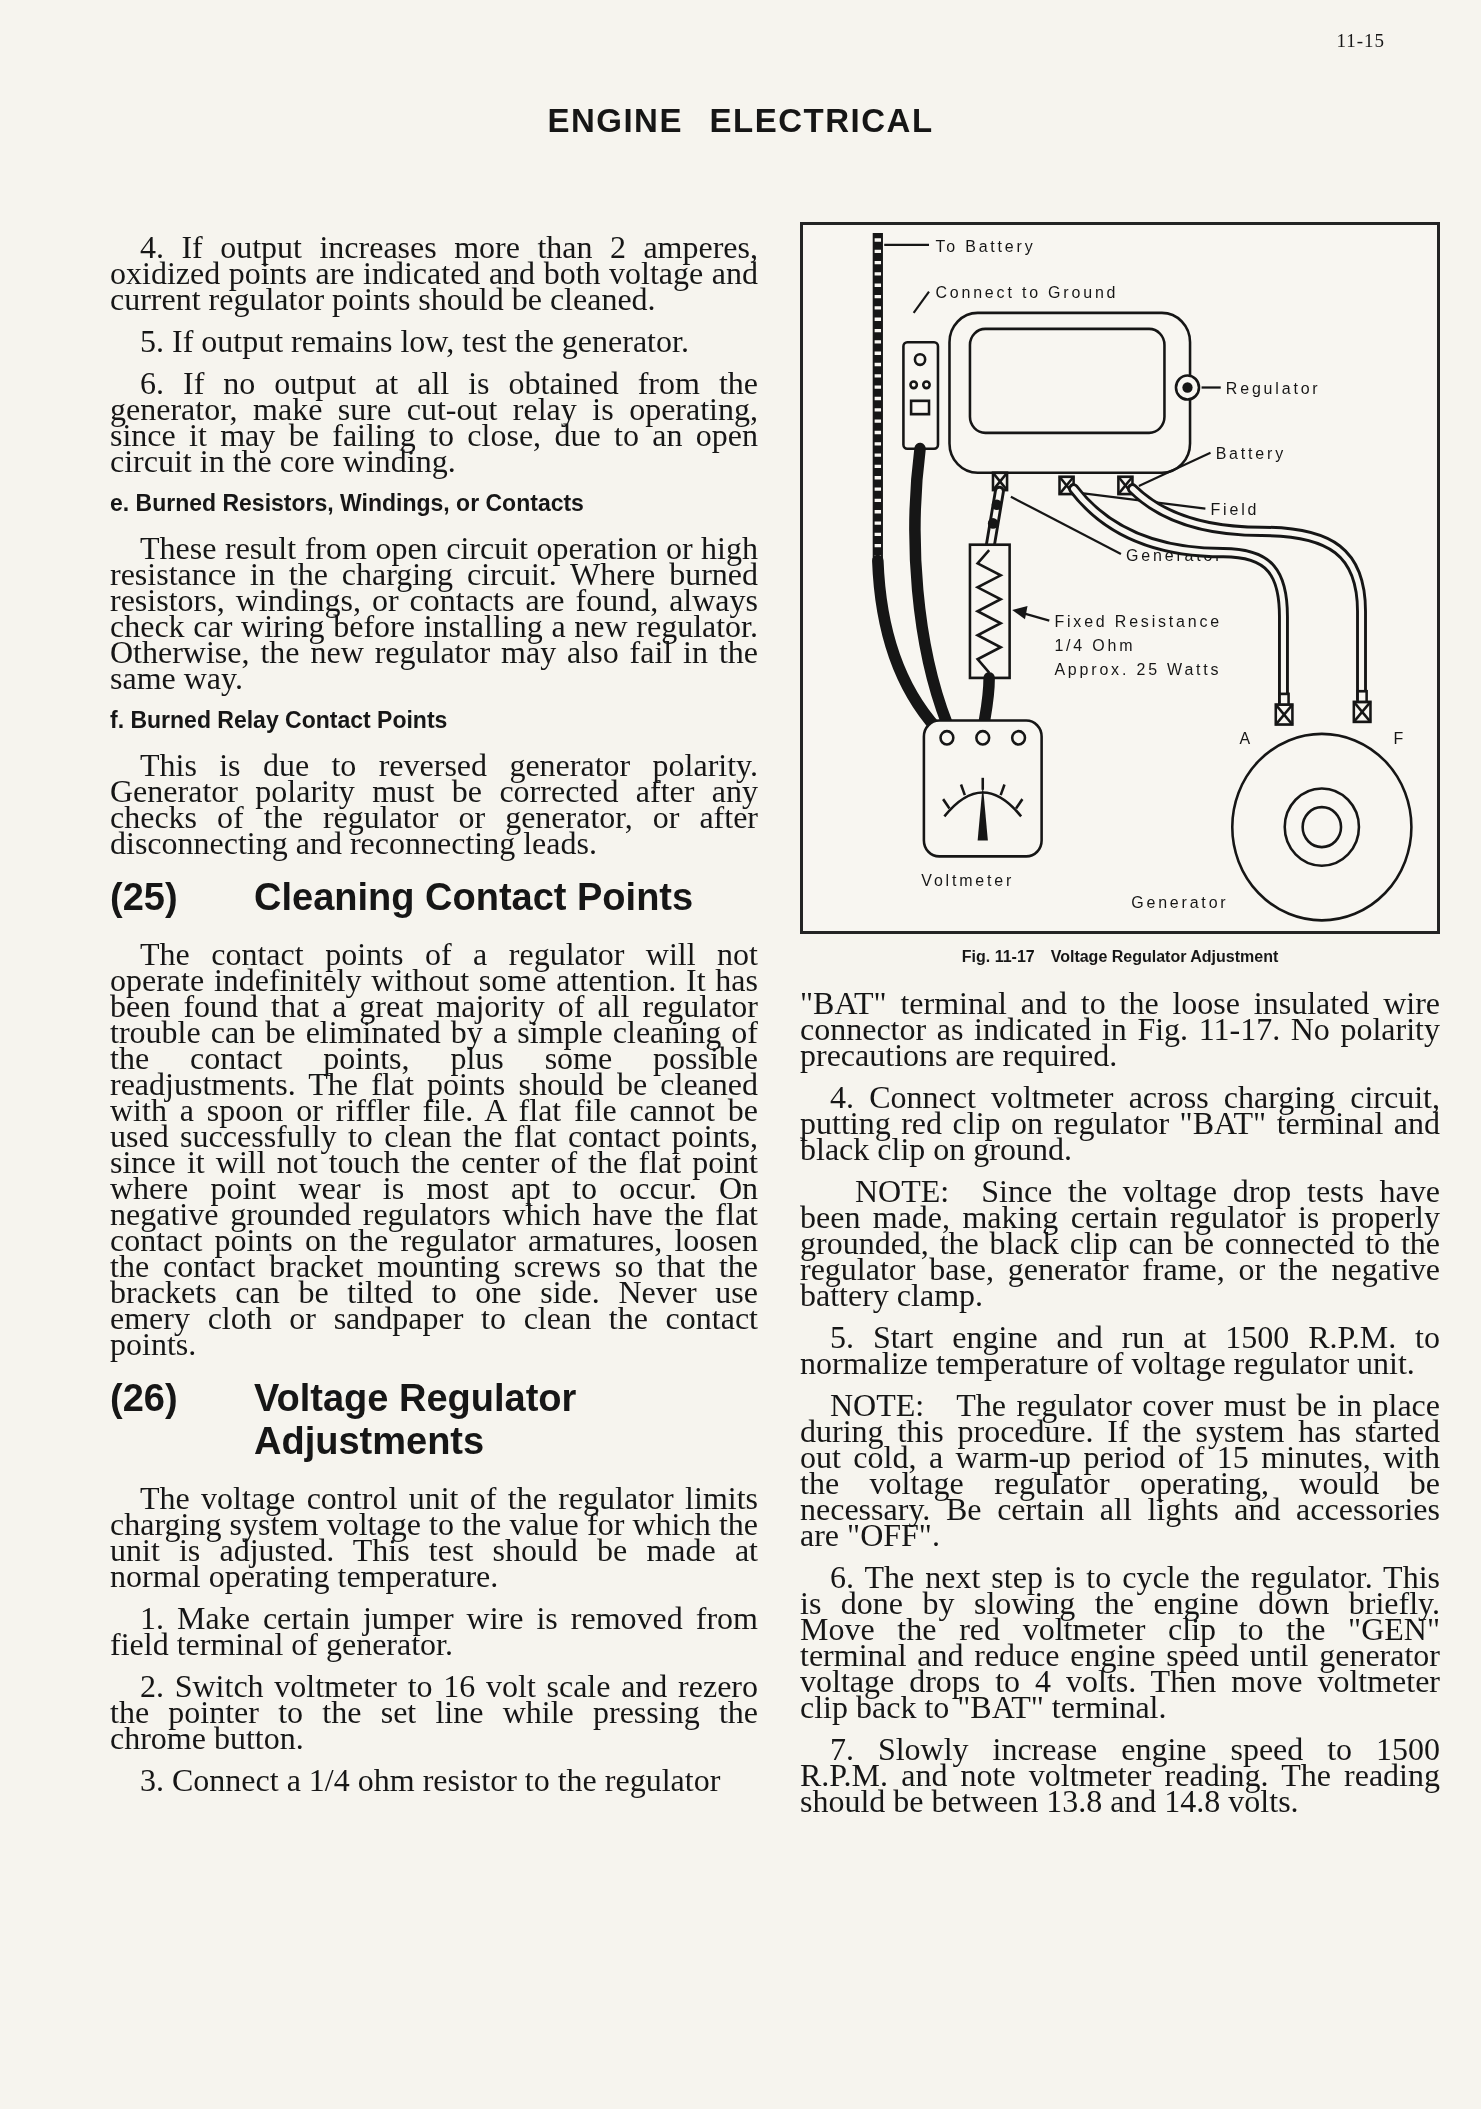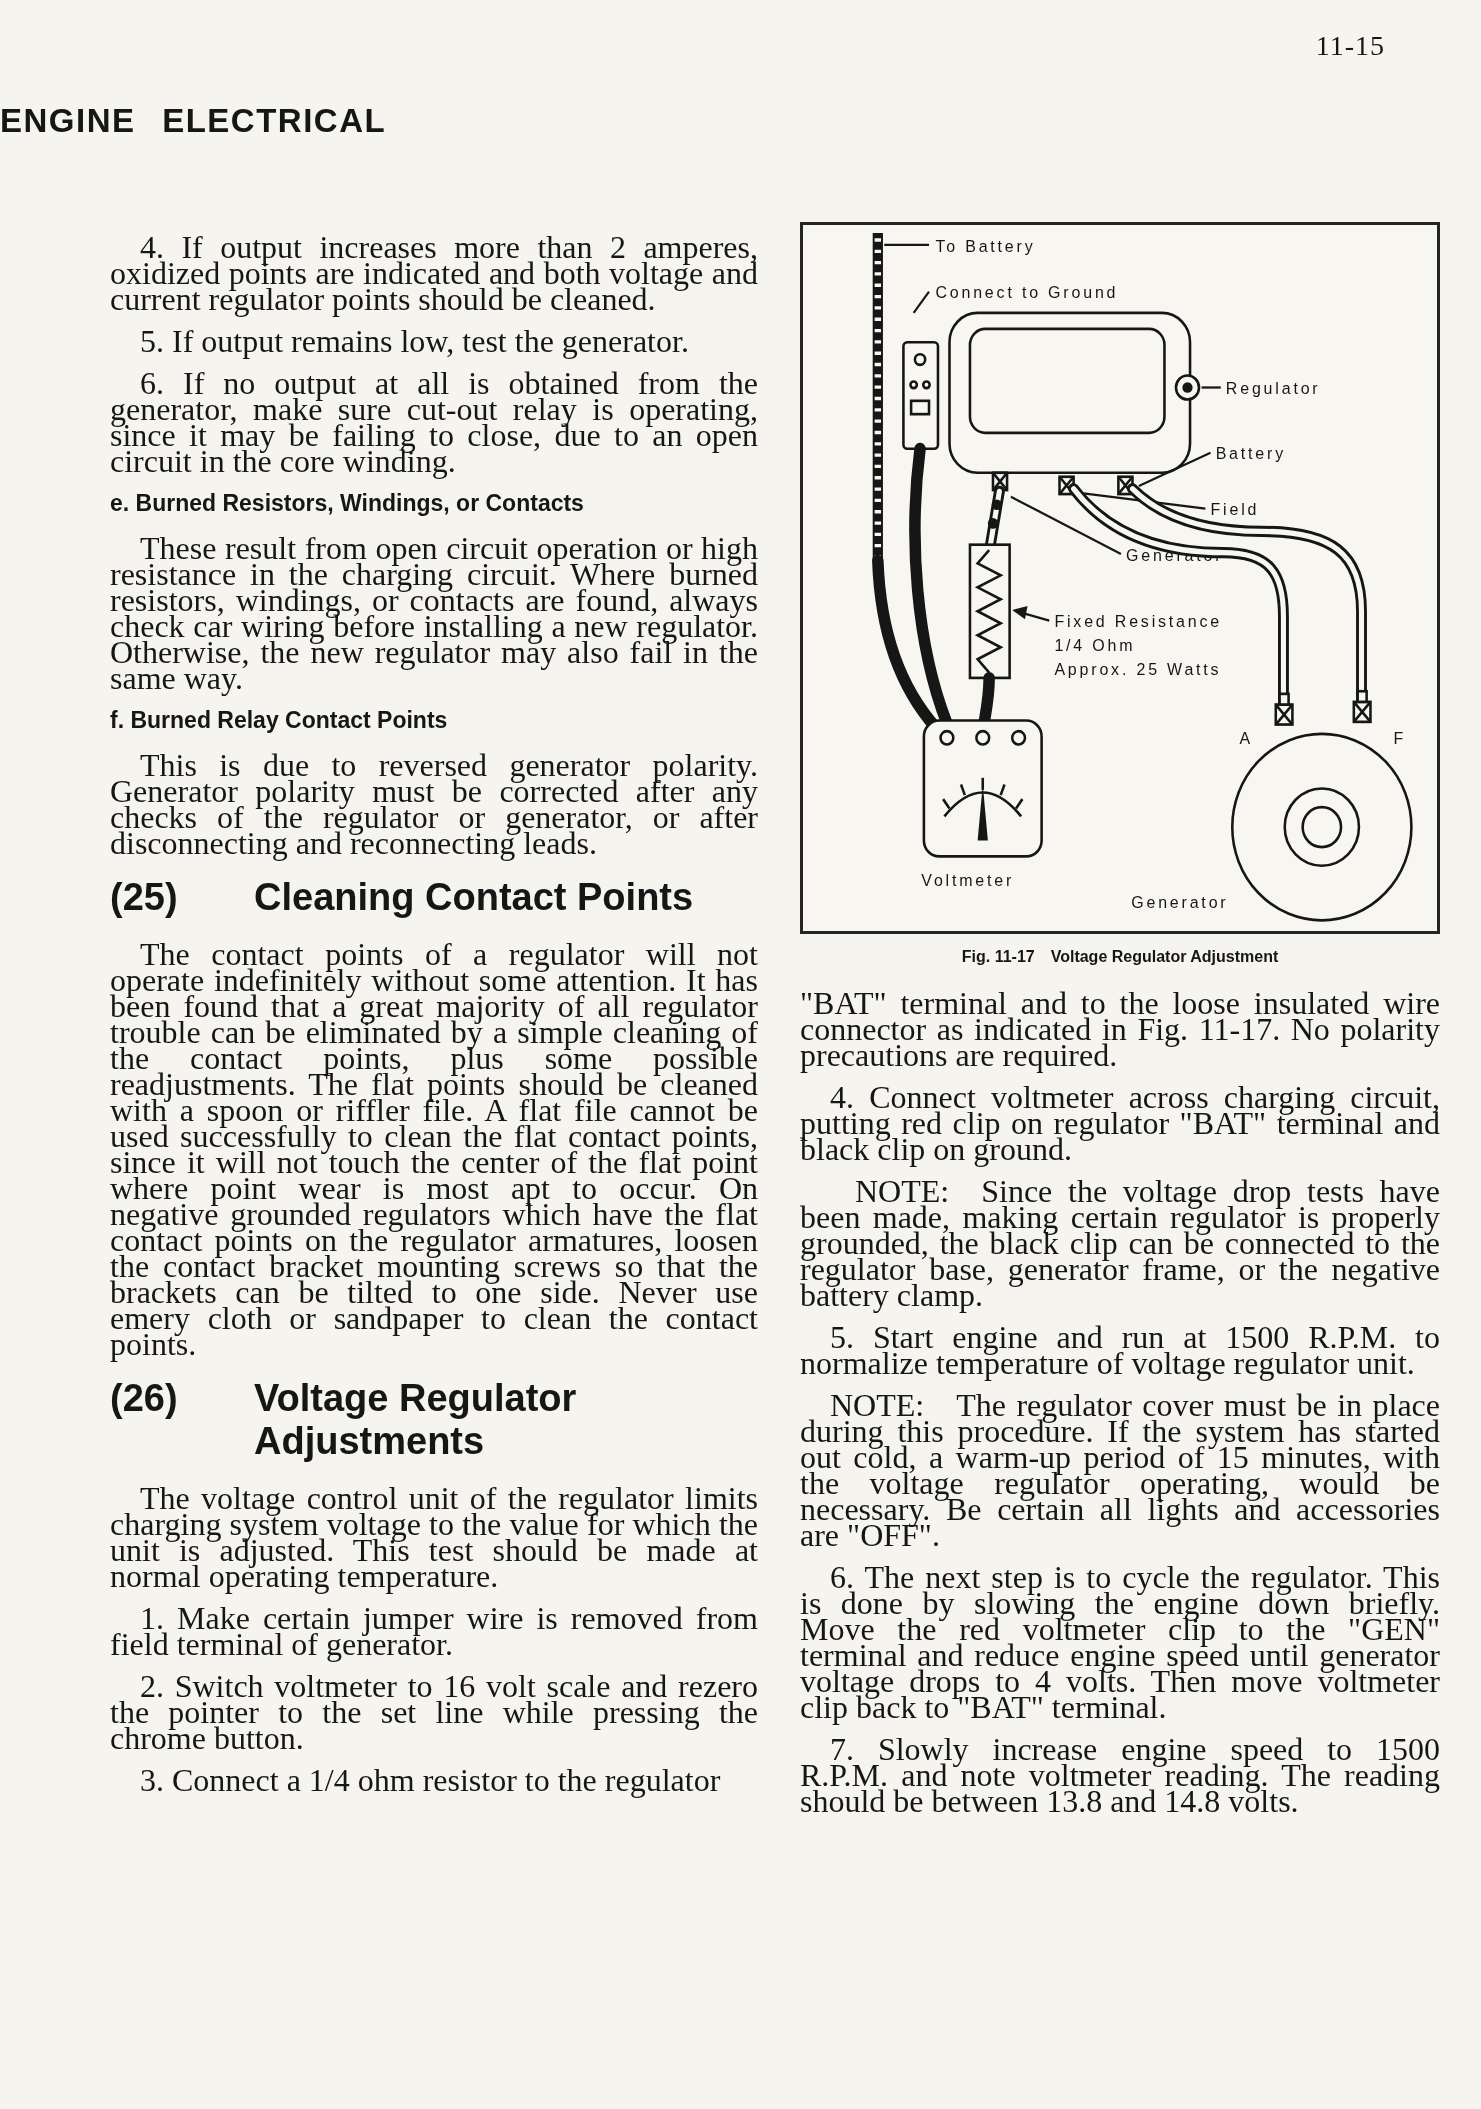--- a/index.html
+++ b/index.html
@@ -12,29 +12,29 @@
     margin: 0 auto;
     background: #f6f4ee;
     color: #161616;
     font-family: "Liberation Serif", serif;
     overflow: hidden;
   }
   .page-number {
     position: absolute;
     top: 30px;
     right: 96px;
-    font-size: 28px;
+    font-size: 19px;
     letter-spacing: 1px;
   }
   .page-title {
     position: absolute;
     top: 102px;
     left: 0;
     width: 100%;
-    text-align: left;
+    text-align: center;
     font-family: "Liberation Sans", sans-serif;
     font-weight: bold;
     font-size: 33px;
     letter-spacing: 1.5px;
     word-spacing: 16px;
   }
   .columns {
     position: absolute;
     top: 222px;
     left: 110px;

